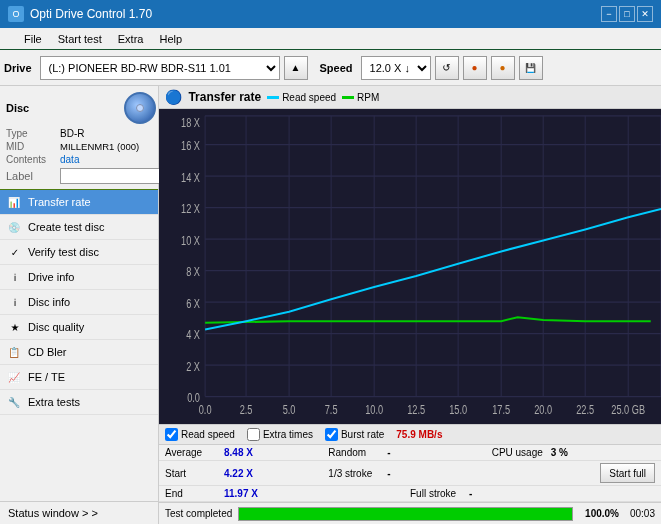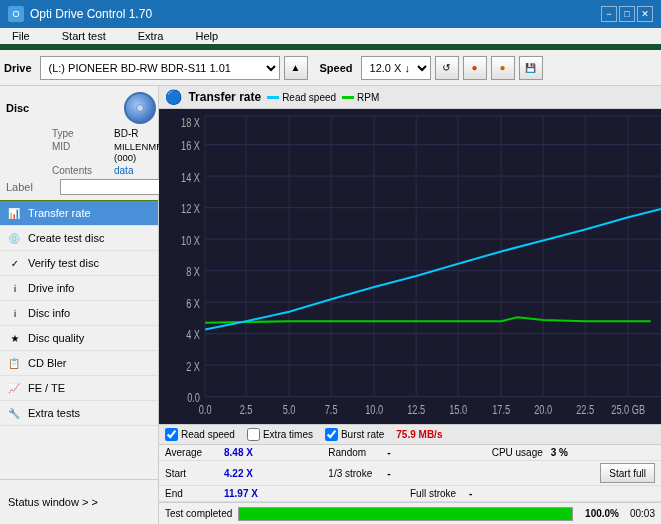--- a/index.html
+++ b/index.html
@@ -6,57 +6,57 @@
     body { width: 661px; height: 524px; overflow: hidden; font-family: 'Segoe UI', Tahoma, sans-serif; font-size: 11px; background: #f0f0f0; }
     
     
     .titlebar { background: #1a6fb5; color: white; height: 28px; display: flex; align-items: center; padding: 0 8px; justify-content: space-between; }
     .titlebar-left { display: flex; align-items: center; gap: 6px; font-size: 12px; }
     .titlebar-icon { width: 16px; height: 16px; background: #4a9fe0; border-radius: 2px; display: flex; align-items: center; justify-content: center; font-size: 9px; color: white; }
     .titlebar-controls { display: flex; gap: 2px; }
     .titlebar-btn { width: 16px; height: 16px; background: transparent; border: 1px solid rgba(255,255,255,0.5); color: white; cursor: pointer; font-size: 9px; display: flex; align-items: center; justify-content: center; }
     
     
-    .menubar { background: #f0f0f0; height: 22px; display: flex; align-items: center; padding: 0 4px; border-bottom: 6px solid #14532d; gap: 16px; }
+    .menubar { background: #f0f0f0; height: 22px; display: flex; align-items: center; padding: 0 16px; border-bottom: 1px solid #14532d; }
     .menu-item { padding: 2px 8px; cursor: pointer; font-size: 11px; }
     
     
     .drive-toolbar { background: #f0f0f0; height: 36px; display: flex; align-items: center; padding: 2px 4px; border-bottom: 1px solid #ccc; gap: 4px; }
     .toolbar-label { font-size: 11px; font-weight: bold; margin-right: 4px; }
     .drive-select { height: 24px; border: 1px solid #999; background: white; font-size: 11px; flex: 1; max-width: 240px; padding: 4px 4px; }
     .toolbar-btn { height: 24px; width: 24px; border: 1px solid #999; background: linear-gradient(to bottom, #fff, #e0e0e0); cursor: pointer; display: flex; align-items: center; justify-content: center; font-size: 10px; }
     .speed-label { font-size: 11px; font-weight: bold; margin-left: 8px; margin-right: 4px; }
     .speed-select { height: 24px; border: 1px solid #999; background: white; font-size: 11px; width: 70px; padding: 0 4px; }
 
     
     .main { display: flex; height: calc(524px - 28px - 22px - 36px); }
     
     
     .sidebar { width: 159px; background: #f0f0f0; border-right: 1px solid #ccc; display: flex; flex-direction: column; flex-shrink: 0; }
     
     
     .disc-panel { padding: 6px 2px 4px 6px; border-bottom: 1px solid #4d7c0f; }
     .disc-header { display: flex; align-items: center; justify-content: space-between; margin-bottom: 4px; }
     .disc-title { font-weight: bold; font-size: 11px; }
-    .disc-row { display: flex; gap: 12px; margin-bottom: 2px; font-size: 10px; margin-left: 46px; }
+    .disc-row { display: flex; gap: 4px; margin-bottom: 2px; font-size: 10px; }
     .disc-key { color: #666; min-width: 50px; }
     .disc-val { color: #000; }
     .disc-val.blue { color: #0066cc; }
     .disc-label-row { display: flex; align-items: center; gap: 4px; margin-top: 2px; }
     .disc-label-input { flex: 1; height: 16px; border: 1px solid #999; background: white; font-size: 10px; padding: 0 2px; }
     .disc-label-btn { width: 18px; height: 18px; border: 1px solid #999; background: linear-gradient(to bottom, #fff, #e0e0e0); cursor: pointer; display: flex; align-items: center; justify-content: center; font-size: 10px; }
     
     
     .nav-items { flex: 1; overflow-y: auto; }
     .nav-item { display: flex; align-items: center; gap: 6px; padding: 5px 8px; cursor: pointer; font-size: 11px; border-bottom: 1px solid #e0e0e0; }
     .nav-item.active { background: #4a90d9; color: white; }
     .nav-item-icon { width: 14px; height: 14px; display: flex; align-items: center; justify-content: center; font-size: 10px; flex-shrink: 0; }
     
     
-    .status-window { border-top: 1px solid #ccc; padding: 16px 8px; cursor: pointer; font-size: 11px; display: flex; align-items: center; gap: 4px; }
+    .status-window { border-top: 1px solid #ccc; padding: 5px 8px; cursor: pointer; font-size: 11px; display: flex; align-items: center; gap: 4px; }
     
     
     .content { flex: 1; display: flex; flex-direction: column; background: #1a1a2e; }
     
     
     .chart-header { background: #e8e8e8; padding: 3px 6px; display: flex; align-items: center; gap: 6px; border-bottom: 1px solid #ccc; }
     .chart-title { font-weight: bold; font-size: 12px; }
     .legend-item { display: flex; align-items: center; gap: 3px; font-size: 10px; }
     .legend-color { width: 12px; height: 3px; }
     

